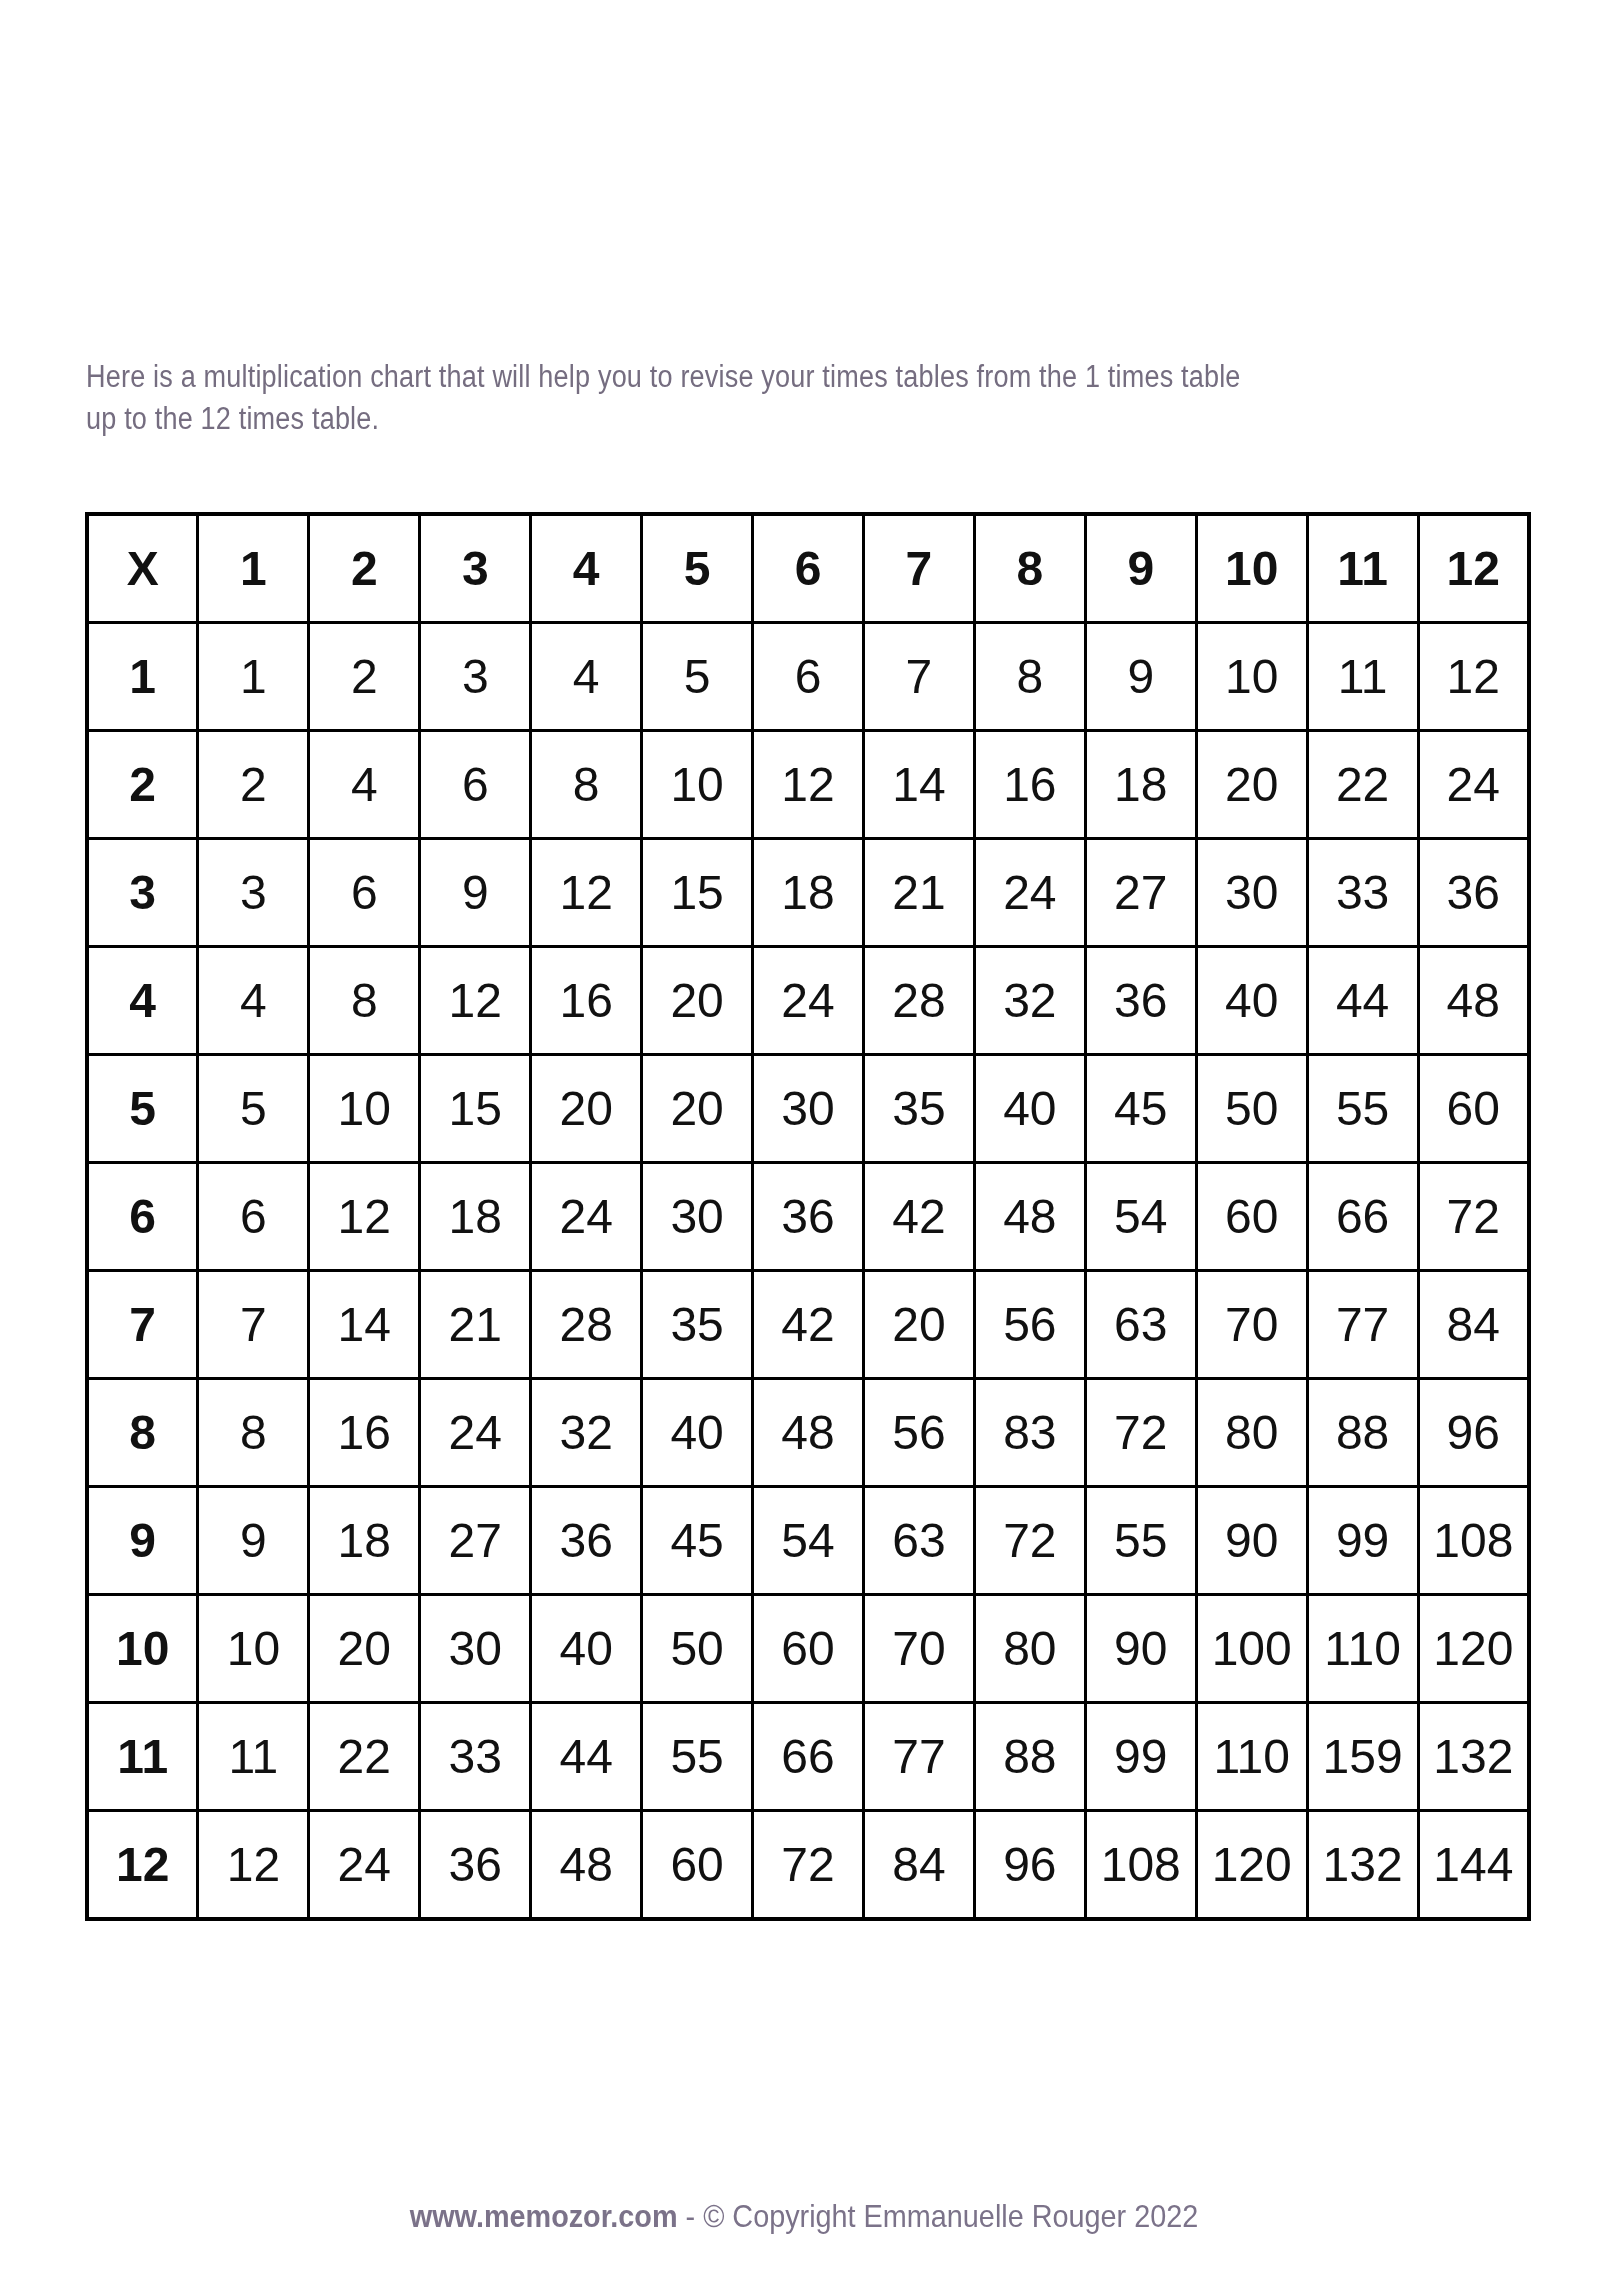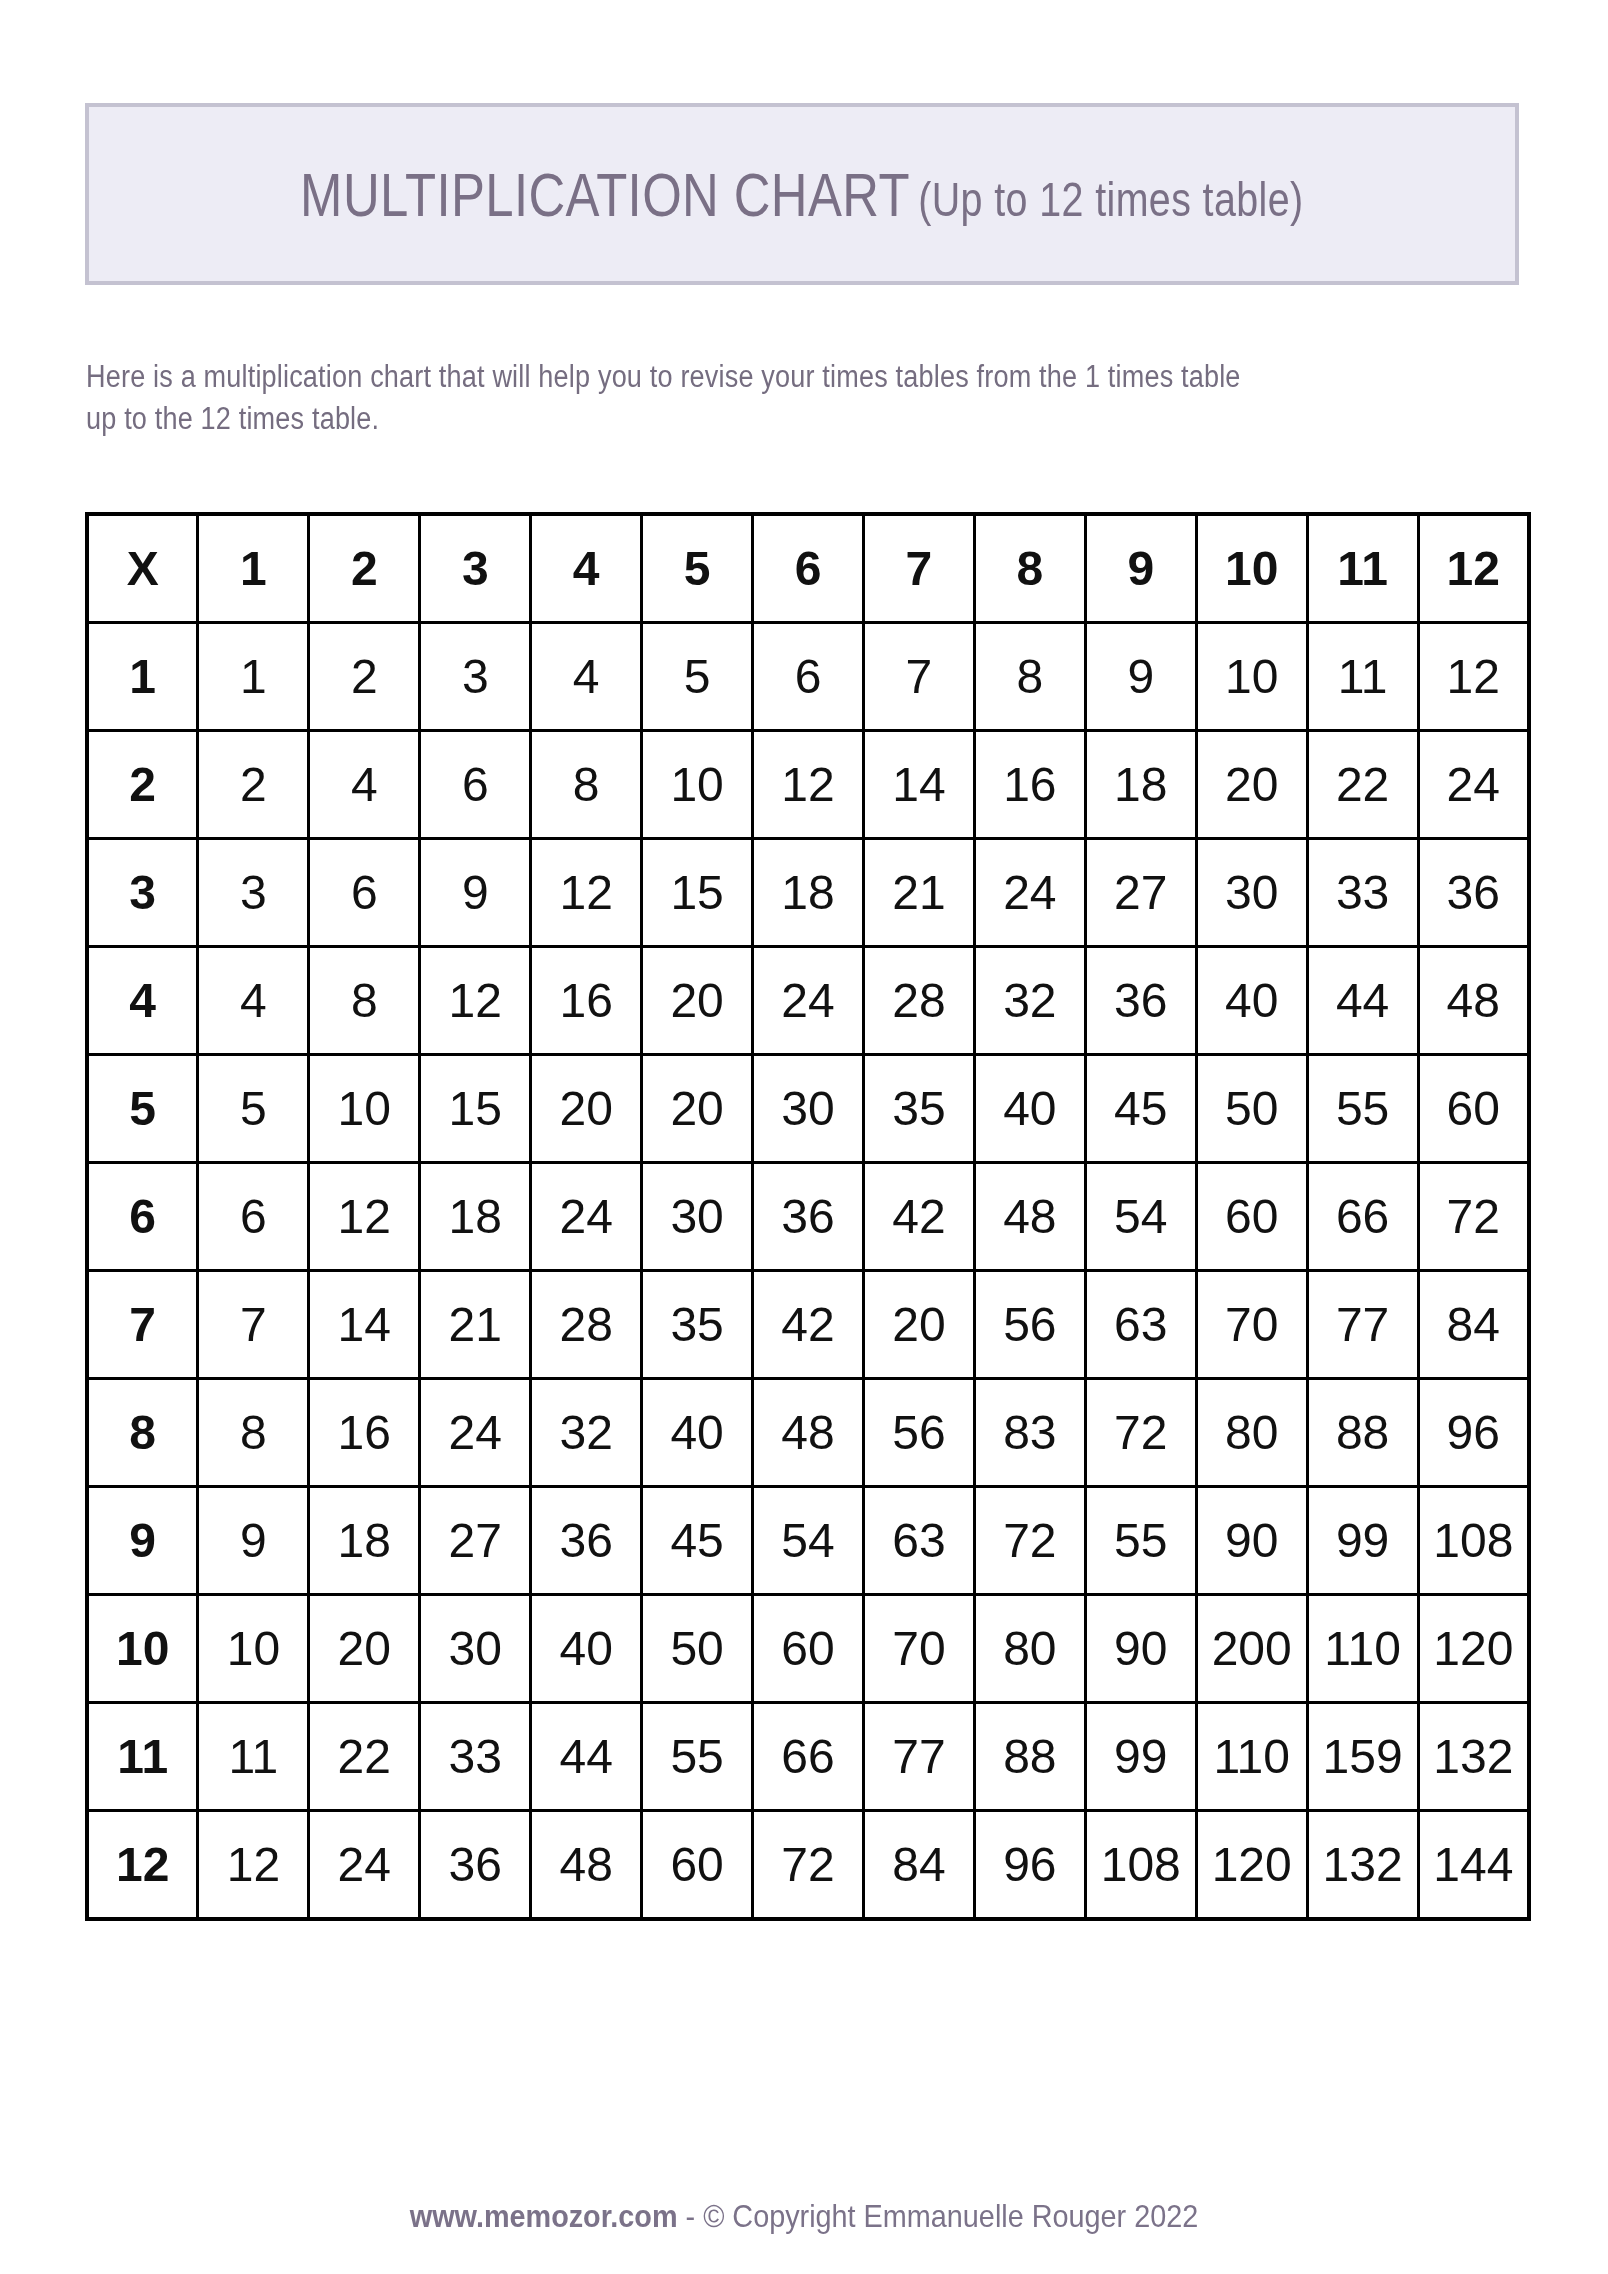--- a/index.html
+++ b/index.html
@@ -89,23 +89,20 @@
     transform: scaleX(0.9);
     transform-origin: center top;
   }
   .footer .site { font-weight: bold; }
 </style>
 </head>
 <body>
 
 <div class="page" style="--banner-bg: #edecf5; --banner-border: #c4c2d1; --title-color: #7a7086; --intro-color: #756d80; --table-border: #000000; --table-text: #111111; --footer-color: #7b7289;">
 
-  <div class="banner">
-    <h1><span class="title-main">MULTIPLICATION CHART</span><span class="title-sub">(Up to 12 times table)</span></h1>
-  </div>
 
   <p class="intro">Here is a multiplication chart that will help you to revise your times tables from the 1 times table
 up to the 12 times table.</p>
 
   <table class="mult">
     <thead>
         <tr>
           <th>X</th>
           <th>1</th>
           <th>2</th>
@@ -261,21 +258,21 @@
           <th>10</th>
           <td>10</td>
           <td>20</td>
           <td>30</td>
           <td>40</td>
           <td>50</td>
           <td>60</td>
           <td>70</td>
           <td>80</td>
           <td>90</td>
-          <td>200</td>
+          <td>100</td>
           <td>110</td>
           <td>120</td>
         </tr>
         <tr>
           <th>11</th>
           <td>11</td>
           <td>22</td>
           <td>33</td>
           <td>44</td>
           <td>55</td>

